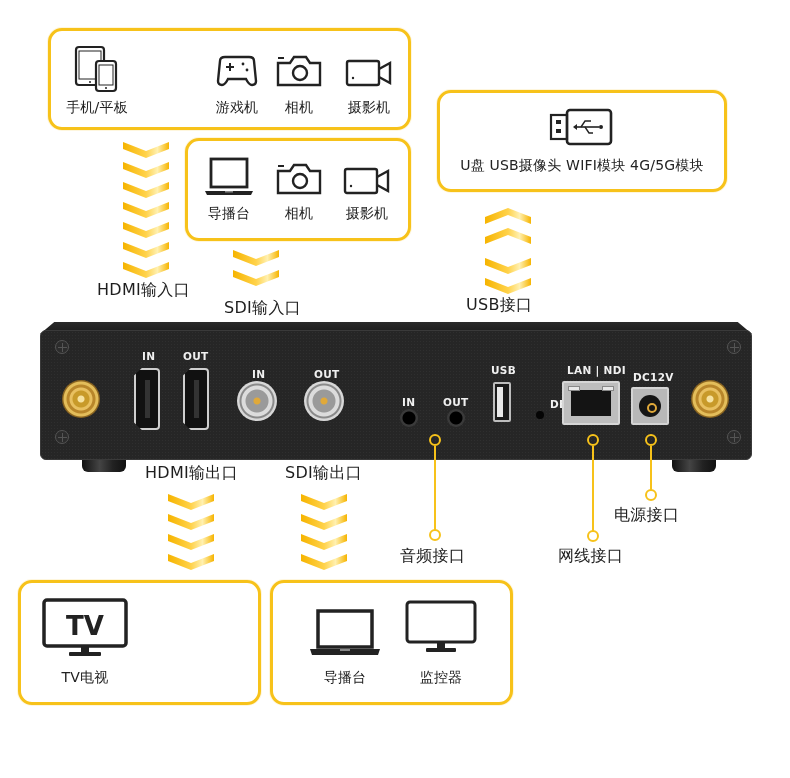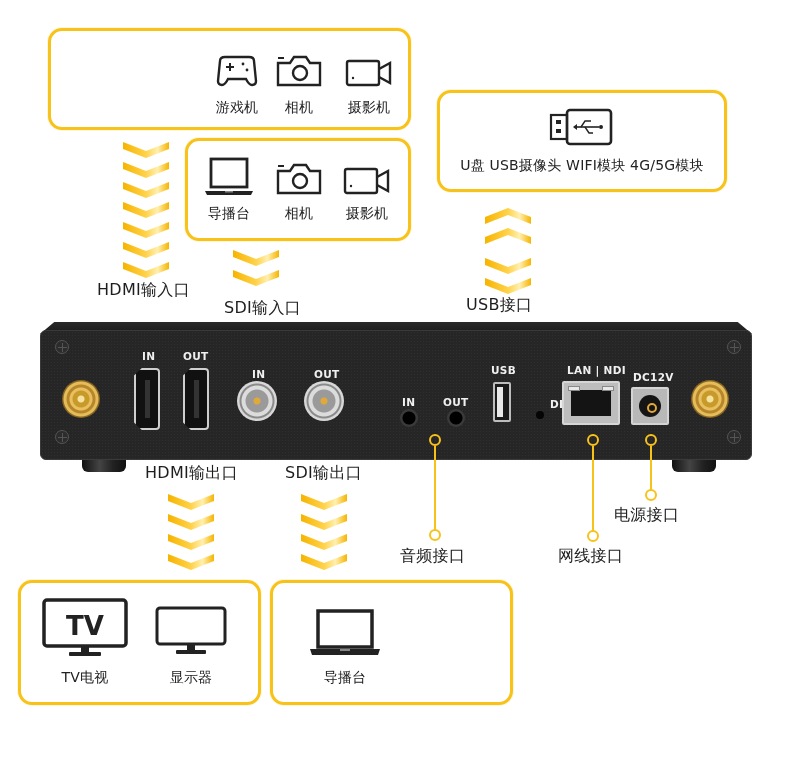--- a/index.html
+++ b/index.html
@@ -88,20 +88,31 @@
     <linearGradient id="chevGrad" x1="0" y1="0" x2="1" y2="0">
       <stop offset="0" stop-color="#f6b400"></stop>
       <stop offset="0.5" stop-color="#ffd24a"></stop>
       <stop offset="0.75" stop-color="#fff0b0"></stop>
       <stop offset="1" stop-color="#f6b400"></stop>
     </linearGradient>
   </defs>
 </svg>
 
 <div class="box" style="left:48px; top:28px; width:363px; height:102px;">
+  <div class="dev" style="left:10px; top:12px; width:72px;">
+    <svg width="50" height="50" viewBox="0 0 50 50">
+      <rect x="4" y="4" width="28" height="38" rx="3" fill="none" stroke="#222" stroke-width="2.2"></rect>
+      <rect x="7" y="8" width="22" height="28" fill="none" stroke="#222" stroke-width="1"></rect>
+      <rect x="24" y="18" width="20" height="30" rx="3" fill="#fff" stroke="#222" stroke-width="2.2"></rect>
+      <rect x="27" y="22" width="14" height="20" fill="none" stroke="#222" stroke-width="1"></rect>
+      <circle cx="34" cy="45" r="1" fill="#222"></circle>
+      <circle cx="18" cy="39" r="1" fill="#222"></circle>
+    </svg>
+    <span class="lbl">手机/平板</span>
+  </div>
   <div class="dev" style="left:150px; top:12px; width:72px;text-align:center;">
     <svg width="50" height="50" viewBox="0 0 50 50">
       <path d="M8 18 Q8 14 13 14 L37 14 Q42 14 42 18 L44 38 Q44 42 40 42 Q37 42 34 36 L16 36 Q13 42 10 42 Q6 42 6 38 Z" fill="none" stroke="#222" stroke-width="2.4"></path>
       <line x1="14" y1="24" x2="22" y2="24" stroke="#222" stroke-width="2"></line>
       <line x1="18" y1="20" x2="18" y2="28" stroke="#222" stroke-width="2"></line>
       <circle cx="31" cy="21" r="1.4" fill="#222"></circle>
       <circle cx="35" cy="27" r="1.4" fill="#222"></circle>
     </svg>
     <span class="lbl">游戏机</span>
   </div>
@@ -282,32 +293,32 @@
 <div class="box" style="left:18px; top:580px; width:243px; height:125px;">
   <div class="dev" style="left:14px; top:14px; width:100px;">
     <svg width="88" height="62" viewBox="0 0 88 62">
       <rect x="3" y="3" width="82" height="46" rx="3" fill="none" stroke="#222" stroke-width="3.5"></rect>
       <text x="44" y="38" text-anchor="middle" font-family="DejaVu Sans, sans-serif" font-size="26" font-weight="bold" fill="#222">TV</text>
       <rect x="40" y="49" width="8" height="6" fill="#222"></rect>
       <rect x="28" y="55" width="32" height="4" rx="1" fill="#222"></rect>
     </svg>
     <span class="lbl" style="margin-top:10px;">TV电视</span>
   </div>
-  <div class="dev" style="left:120px; top:22px; width:100px;">
-    <svg width="74" height="54" viewBox="0 0 74 54">
-      <rect x="3" y="3" width="68" height="36" rx="3" fill="none" stroke="#222" stroke-width="3"></rect>
-      <rect x="33" y="39" width="8" height="6" fill="#222"></rect>
-      <rect x="22" y="45" width="30" height="4" rx="1" fill="#222"></rect>
-    </svg>
-    <span class="lbl" style="margin-top:10px;">显示器</span>
-  </div>
 </div>
 
 <div class="box" style="left:270px; top:580px; width:243px; height:125px;">
   <div class="dev" style="left:22px; top:24px; width:100px;">
     <svg width="74" height="52" viewBox="0 0 74 52">
       <rect x="10" y="4" width="54" height="36" fill="none" stroke="#222" stroke-width="3.5"></rect>
       <path d="M2 42 L72 42 L70 48 L4 48 Z" fill="#222"></path>
       <rect x="32" y="42" width="10" height="2" fill="#888"></rect>
     </svg>
     <span class="lbl" style="margin-top:10px;">导播台</span>
   </div>
+  <div class="dev" style="left:118px; top:16px; width:100px;">
+    <svg width="74" height="60" viewBox="0 0 74 60">
+      <rect x="3" y="3" width="68" height="40" rx="3" fill="none" stroke="#222" stroke-width="3"></rect>
+      <rect x="33" y="43" width="8" height="6" fill="#222"></rect>
+      <rect x="22" y="49" width="30" height="4" rx="1" fill="#222"></rect>
+    </svg>
+    <span class="lbl" style="margin-top:10px;">监控器</span>
+  </div>
 </div>
 
 </body></html>

